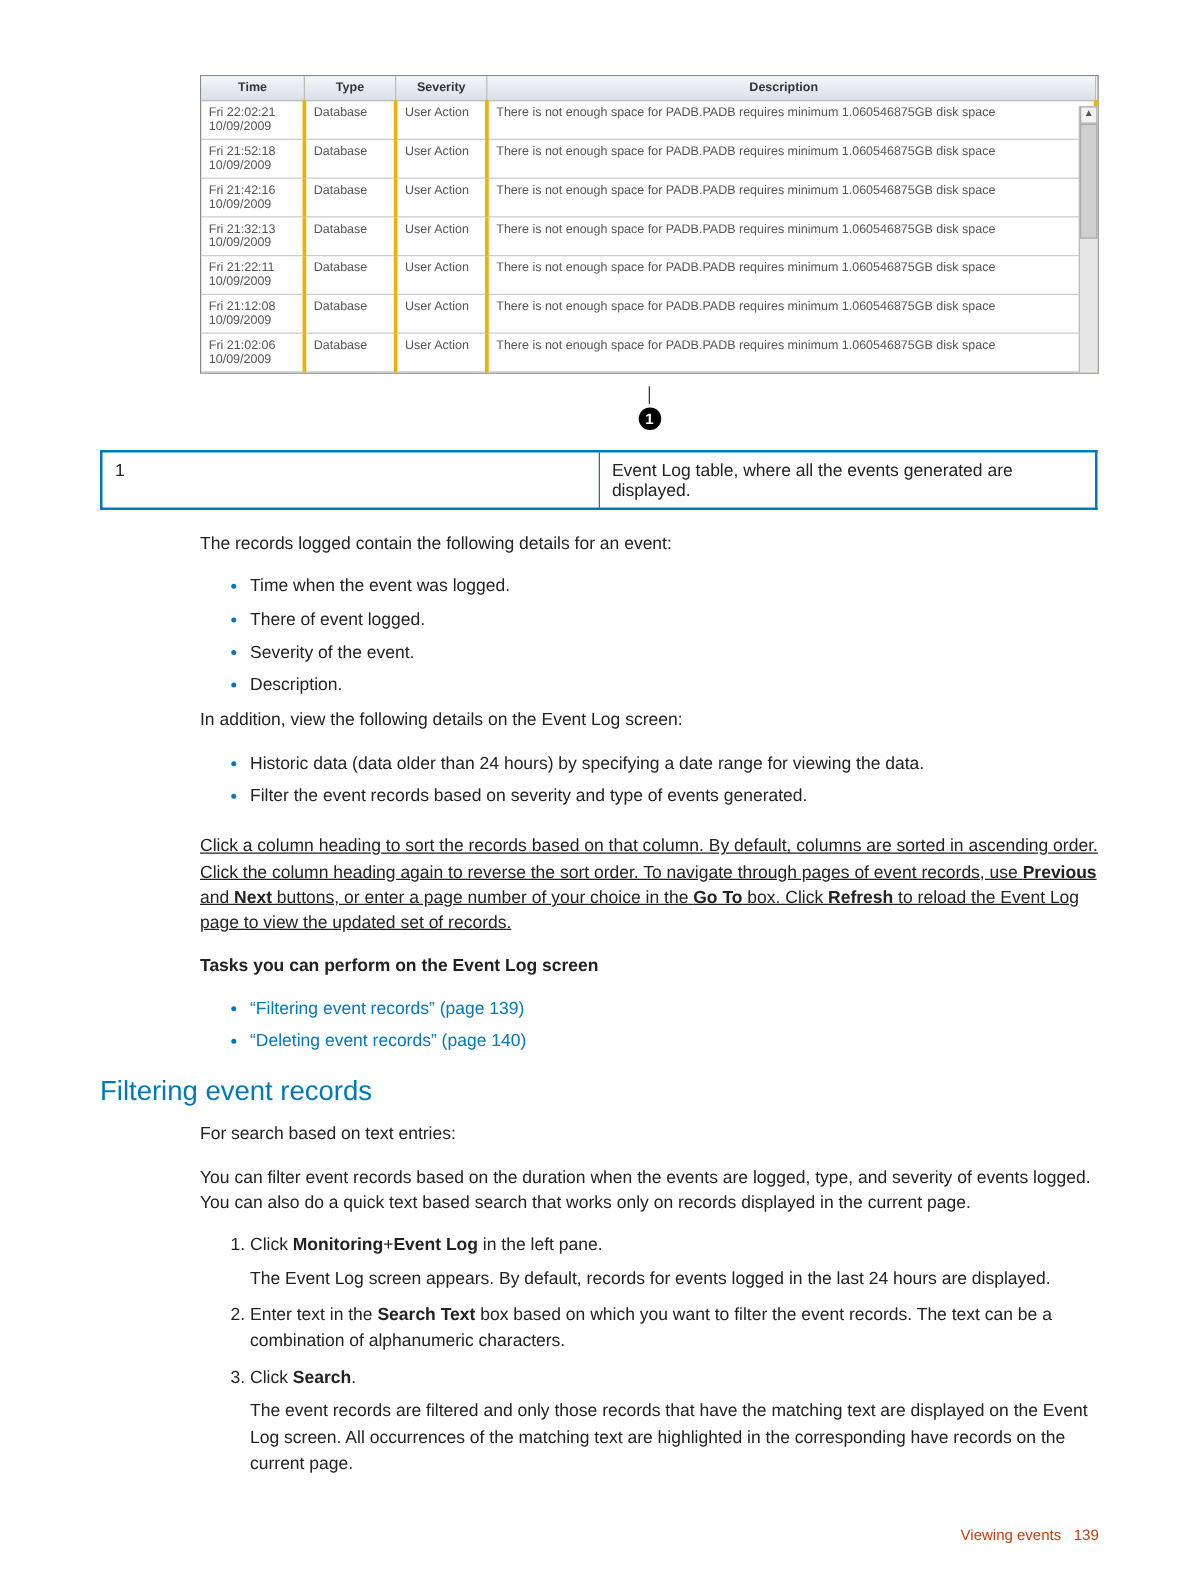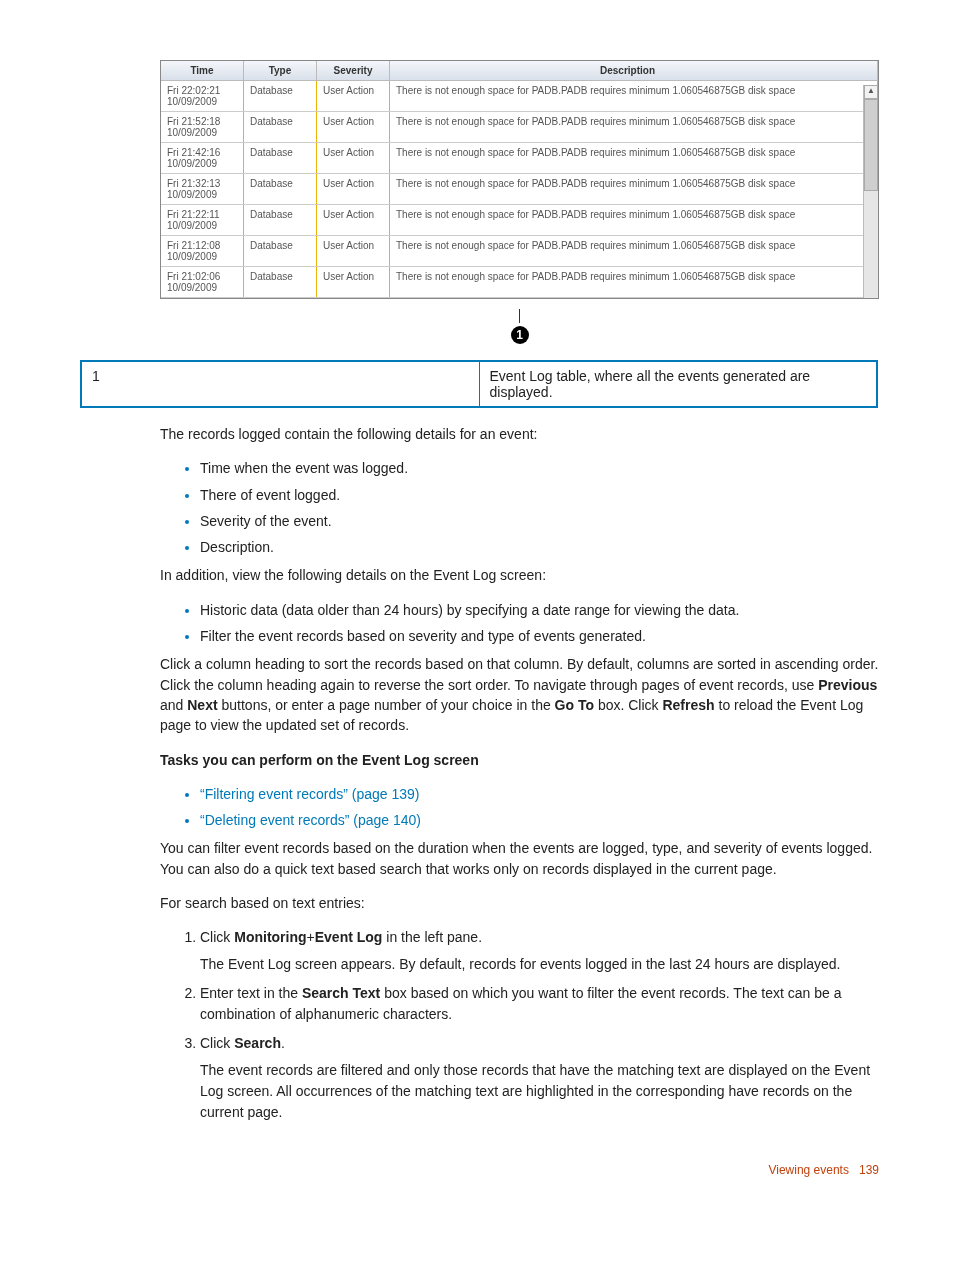--- a/index.html
+++ b/index.html
@@ -29,21 +29,21 @@
     background: linear-gradient(#f4f6fa, #d9e0ea);
     text-align: center;
     padding: 4px 6px;
     border-right: 1px solid #bbb;
     border-bottom: 1px solid #bbb;
     font-weight: bold;
     color: #333;
   }
   table.event-table td {
     padding: 4px 6px;
-    border-right: 1px solid #eab308;
+    border-right: 3px solid #eab308;
     border-bottom: 1px solid #ccc;
     vertical-align: top;
   }
   .col-time { width: 70px; }
   .col-type { width: 60px; }
   .col-sev  { width: 60px; }
   .scroll-col {
     width: 14px;
     background: #e6e6e6;
     border-left: 1px solid #bbb;
@@ -236,33 +236,34 @@
       <li>Severity of the event.</li>
       <li>Description.</li>
     </ul>
 
   <p class="body-text" style="margin-top:4px;">In addition, view the following details on the Event Log screen:</p>
   <ul class="bullets" id="addition-list">
       <li>Historic data (data older than 24 hours) by specifying a date range for viewing the data.</li>
       <li>Filter the event records based on severity and type of events generated.</li>
     </ul>
 
-  <p class="body-text" style="margin-top:8px;">
+  <p class="body-text" style="margin-top:20px;text-decoration:underline;">
     <span>Click a column heading to sort the records based on that column. By default, columns are sorted in ascending order. Click the column heading again to reverse the sort order. To navigate through pages of event records, use </span><b>Previous</b><span> and </span><b>Next</b><span> buttons, or enter a page number of your choice in the </span><b>Go To</b><span> box. Click </span><b>Refresh</b><span> to reload the Event Log page to view the updated set of records.</span>
   </p>
 
   <p class="body-text" style="margin-top:4px;"><b>Tasks you can perform on the Event Log screen</b></p>
   <ul class="bullets" id="task-links">
       <li><a class="xref" href="#">“Filtering event records” (page 139)</a></li>
       <li><a class="xref" href="#">“Deleting event records” (page 140)</a></li>
     </ul>
 
-
+  <h2 class="section-heading">Filtering event records</h2>
+
+  <p class="body-text" style="margin-top:10px;">For search based on text entries:</p>
   <p class="body-text" style="margin-top:4px;">You can filter event records based on the duration when the events are logged, type, and severity of events logged. You can also do a quick text based search that works only on records displayed in the current page.</p>
-  <p class="body-text" style="margin-top:10px;">For search based on text entries:</p>
 
   <ol class="steps">
     <li>
       <span>Click </span><b>Monitoring</b><span>+</span><b>Event Log</b><span> in the left pane.</span>
       <p>The Event Log screen appears. By default, records for events logged in the last 24 hours are displayed.</p>
     </li>
     <li>
       <span>Enter text in the </span><b>Search Text</b><span> box based on which you want to filter the event records. The text can be a combination of alphanumeric characters.</span>
     </li>
     <li>

